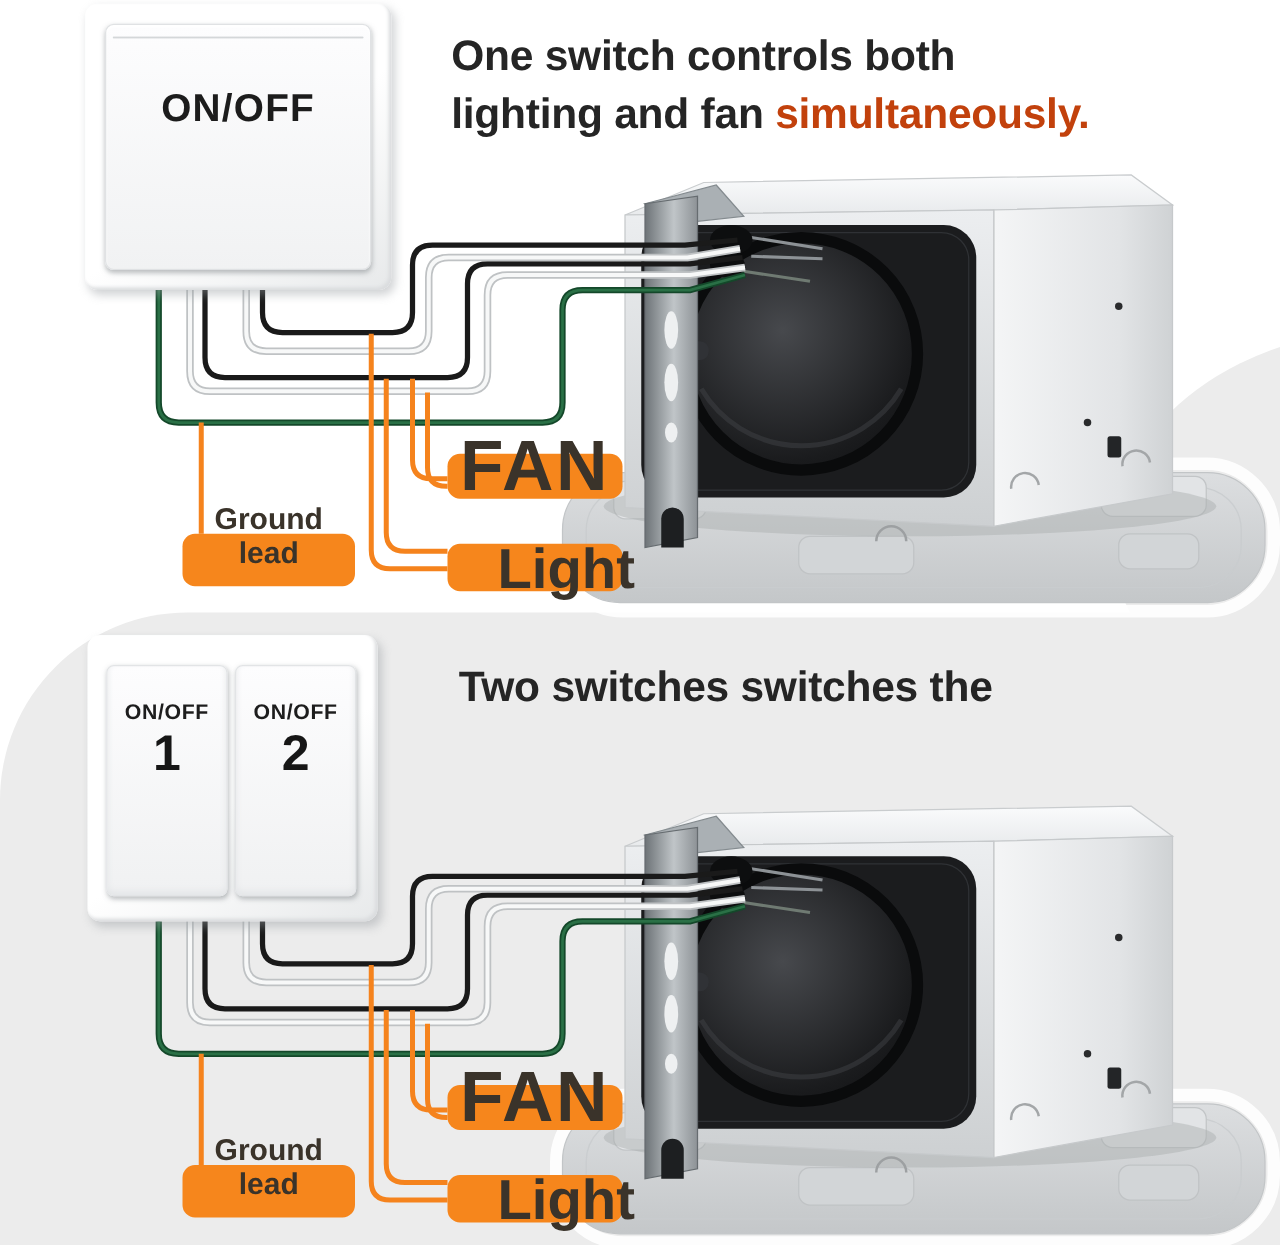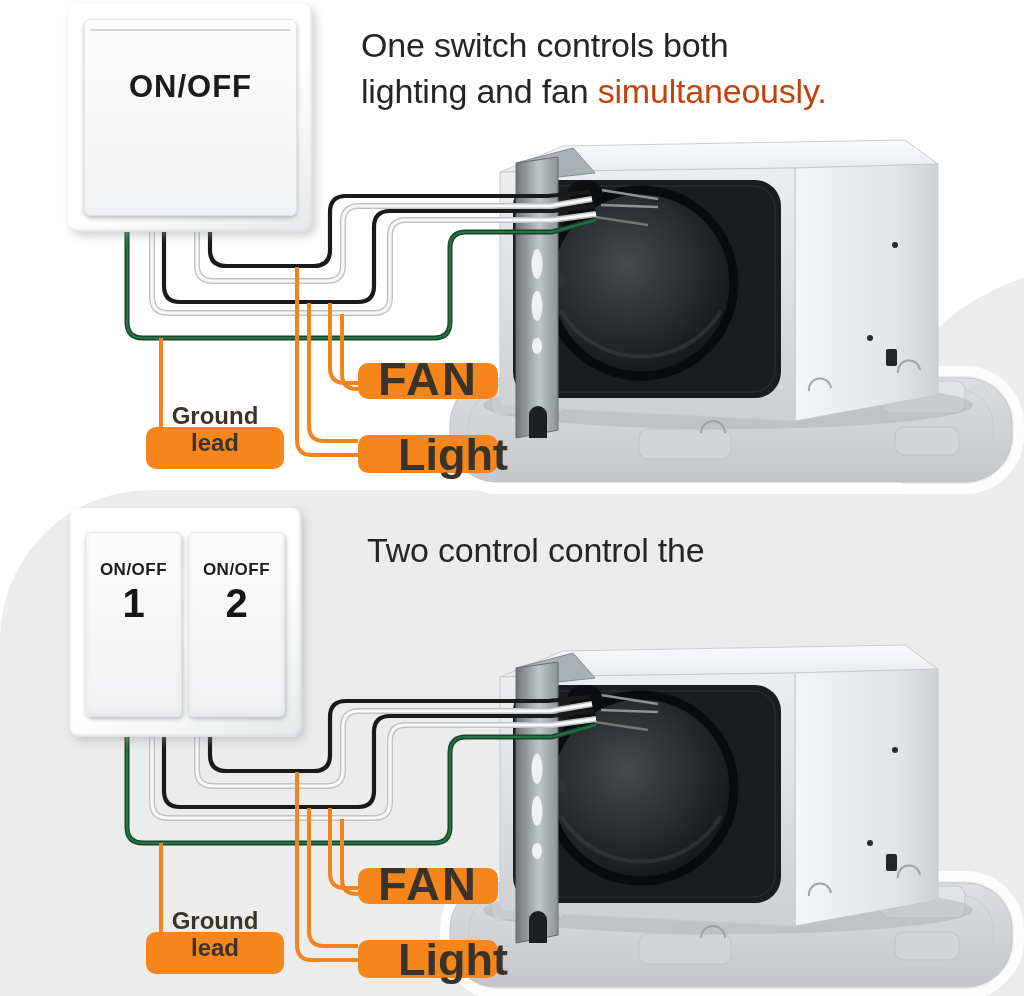--- a/index.html
+++ b/index.html
@@ -14,21 +14,21 @@
     background:#ececec;border-top-left-radius:150px;
   }
   .top-backdrop{
     position:absolute;left:890px;top:262px;width:460px;height:340px;
     border-radius:50%;background:#ececec;
   }
   
   svg.overlay{position:absolute;left:0;top:0;z-index:1;}
   
   .heading{
-    position:absolute;z-index:2;font-size:34px;font-weight:400;color:#252525;
+    position:absolute;z-index:2;font-size:34px;font-weight:700;color:#252525;
     line-height:46px;letter-spacing:-0.2px;white-space:nowrap;
   }
   .heading .accent{color:#c2410c;}
   .h1{left:361px;top:22px;}
   .h2{left:367px;top:527px;}
   
   .switch{position:absolute;z-index:2;border-radius:10px;
     background:linear-gradient(145deg,#ffffff 55%,#e7e9ea);
     box-shadow:3px 4px 8px rgba(150,155,160,.45), inset -2px -2px 3px #dadcde;
   }
@@ -57,21 +57,21 @@
   .rocker-dual.r2{left:118px;}
   .r-label{font-size:17px;font-weight:700;letter-spacing:.5px;color:#1d1d1d;}
   .r-num{font-size:40px;font-weight:700;color:#161616;margin-top:1px;}
   
   .wlabel{position:absolute;z-index:2;background:#f6861c;border-radius:10px;}
   .wlabel .wtxt{
     position:absolute;left:0;right:0;bottom:-3px;text-align:center;
     font-weight:700;color:#3a332a;white-space:nowrap;line-height:1;
   }
   .lb-fan{left:358px;width:140px;height:36px;}
-  .lb-fan .wtxt{font-size:47px;letter-spacing:2px;}
+  .lb-fan .wtxt{font-size:57px;letter-spacing:2px;}
   .lb-light{left:358px;width:140px;height:38px;}
   .lb-light .wtxt{font-size:45px;bottom:-4px;margin-left:40px;}
   .lb-ground{left:146px;width:138px;height:42px;}
   .lb-ground .wtxt{font-size:24px;line-height:27px;bottom:13px;}
   .t-fan1{top:363px;} .t-light1{top:435px;} .t-ground1{top:427px;}
   .t-fan2{top:868px;} .t-light2{top:940px;} .t-ground2{top:932px;}
 </style>
 </head>
 <body>
 
@@ -198,21 +198,21 @@
   <span class="wtxt">FAN</span>
 </div>
 <div class="wlabel lb-light t-light1">
   <span class="wtxt">Light</span>
 </div>
 <div class="wlabel lb-ground t-ground1">
   <span class="wtxt"><span>Ground</span><br><span>lead</span></span>
 </div>
 
 <div class="heading h2">
-  <div>Two control control the</div>
+  <div>Two switches switches the</div>
 </div>
 
 <div class="switch switch2">
   <div class="rocker-dual r1">
     <span class="r-label">ON/OFF</span>
     <span class="r-num">1</span>
   </div>
   <div class="rocker-dual r2">
     <span class="r-label">ON/OFF</span>
     <span class="r-num">2</span>

